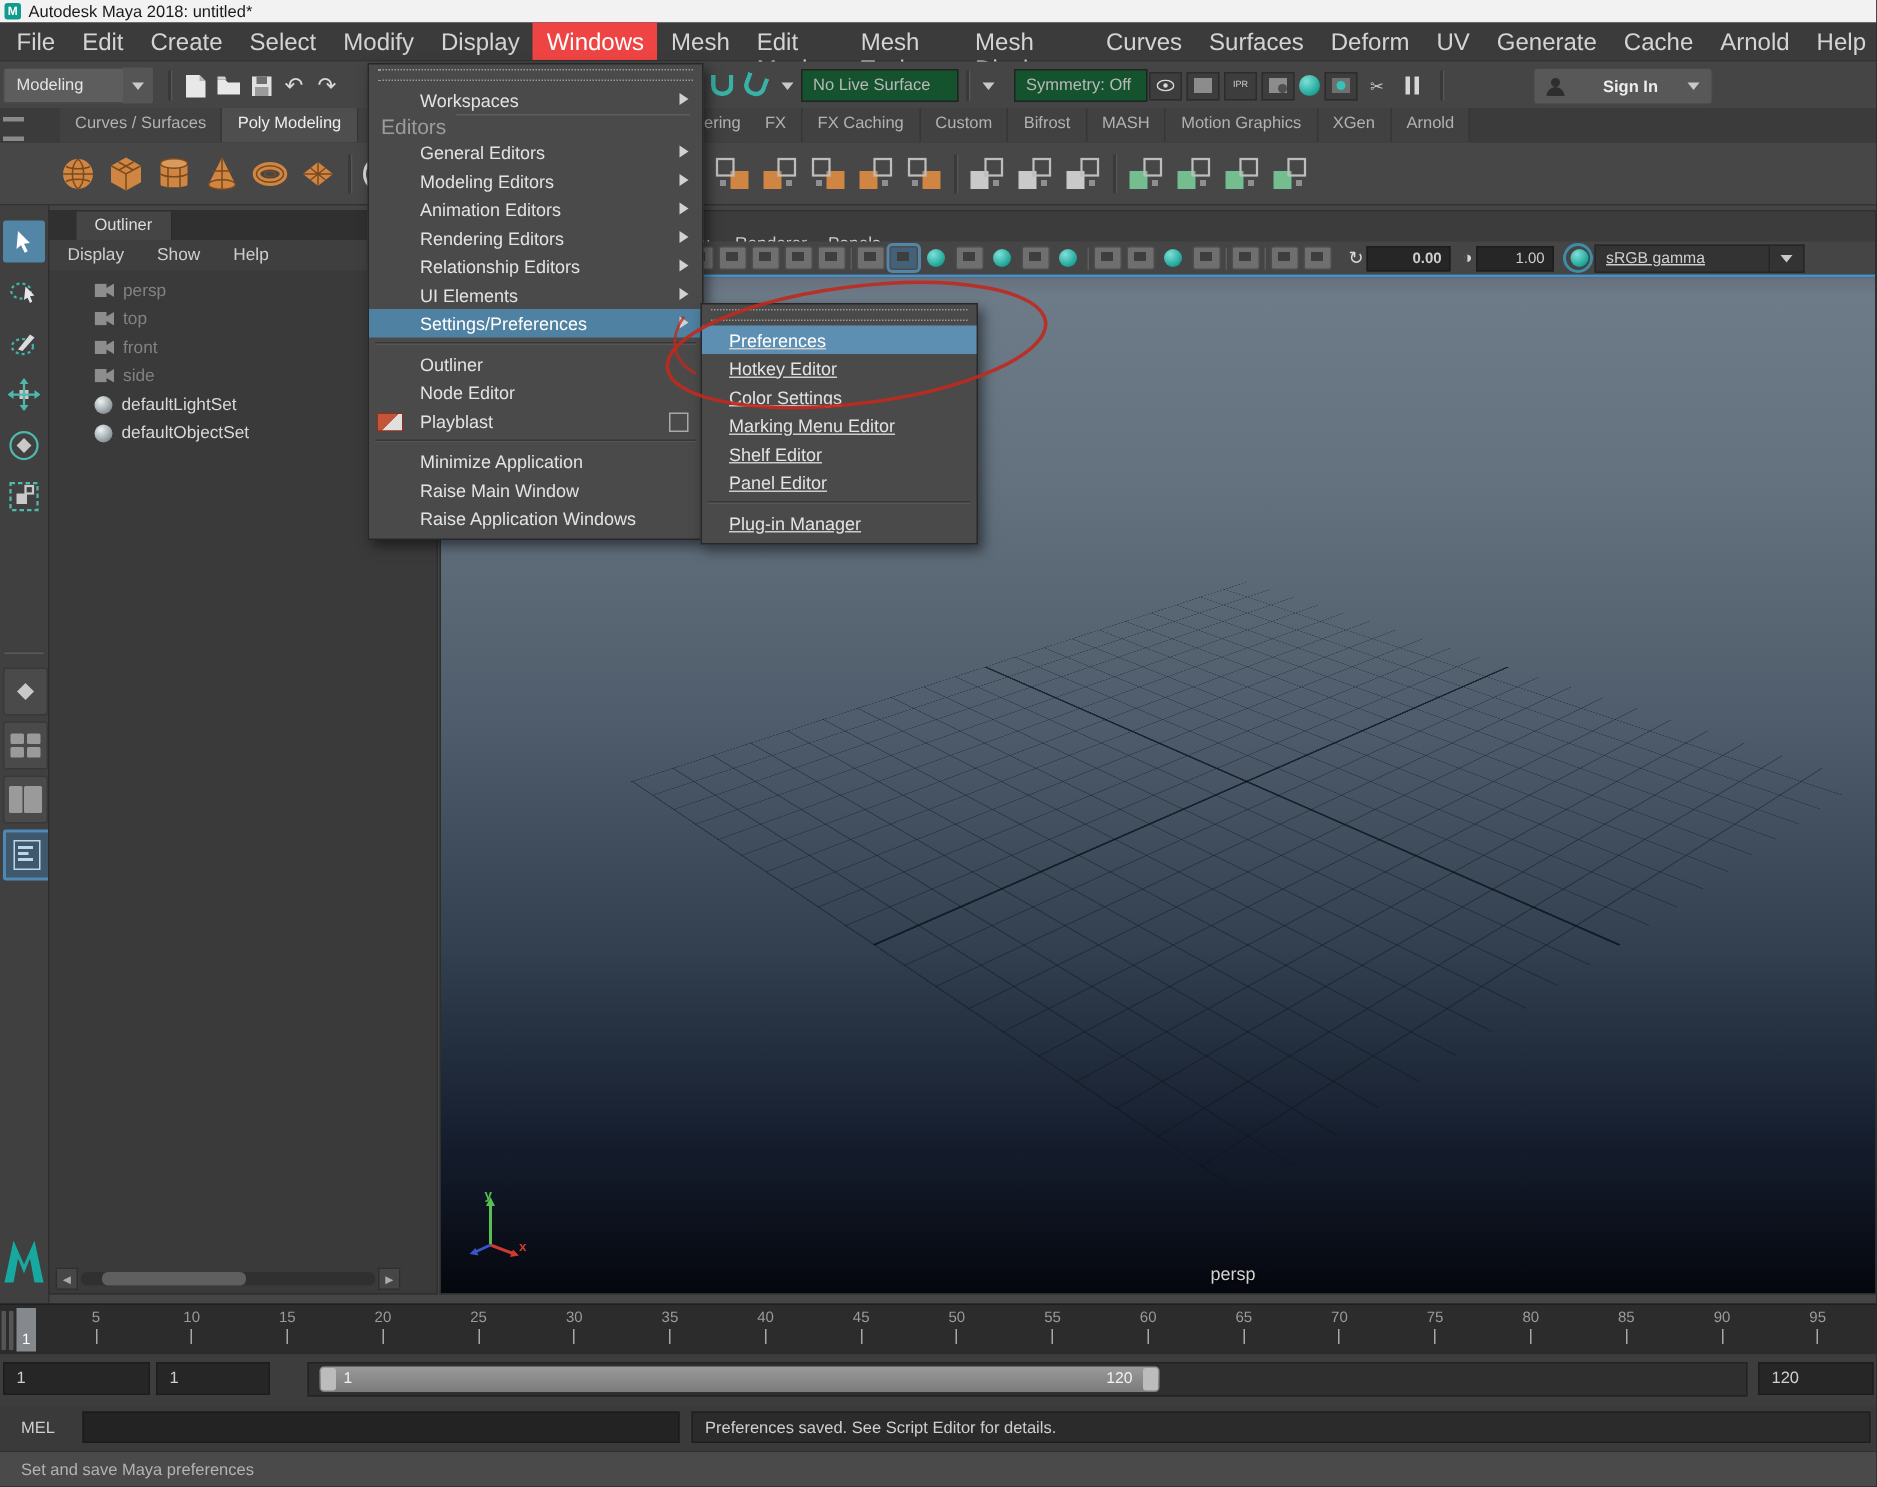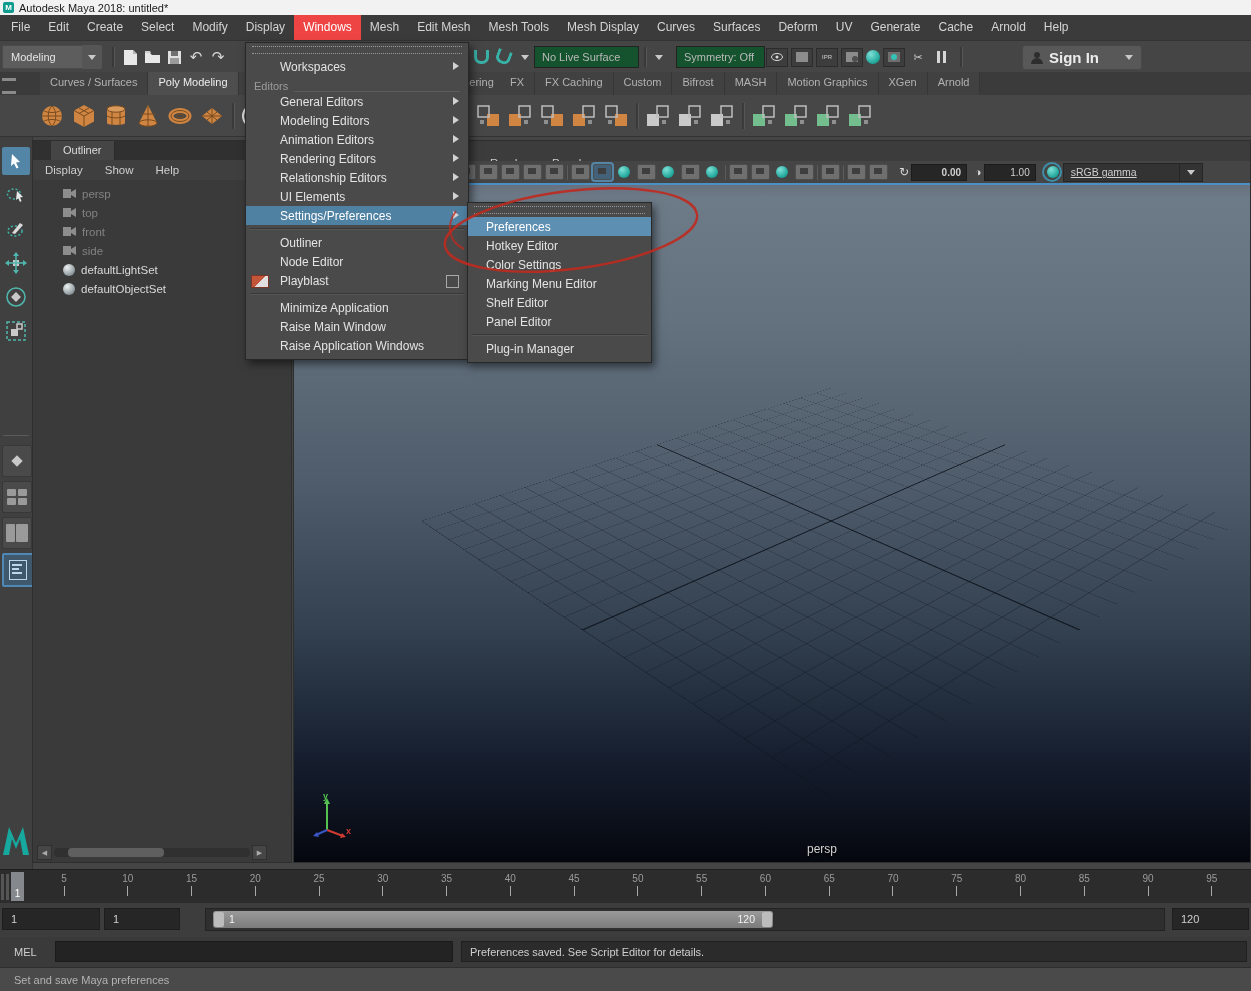--- a/index.html
+++ b/index.html
@@ -9,21 +9,21 @@
   .flex{display:flex;align-items:center;}
 
   
   .titlebar{left:0;top:0;width:100%;height:15px;background:#f2f2f2;display:flex;align-items:center;}
   .maya-badge{width:11px;height:11px;margin:0 5px 0 3px;background:#0f9b8e;border-radius:2px;
               color:#fff;font-size:8px;font-weight:bold;display:flex;align-items:center;justify-content:center;}
   .titletext{color:#1a1a1a;font-size:11px;}
 
   
   .menubar{left:0;top:15px;width:100%;height:25px;background:#3b3b3b;display:flex;align-items:stretch;padding-left:2px;border-bottom:1px solid #333;}
-  .mb-item{padding:5px 9px 0 9px;font-size:12px;color:#d4d4d4;}
+  .mb-item{padding:5px 9px 0 9px;font-size:16px;color:#d4d4d4;}
   .mb-item.active{background:#ef4444;color:#fff;}
 
   
   .statusline{left:0;top:41px;width:100%;height:31px;background:#454545;}
   .menuset{left:2px;top:4px;width:78px;height:22px;background:#5d5d5d;border:1px solid #4a4a4a;border-radius:2px 0 0 2px;
            font-size:11px;color:#e4e4e4;display:flex;align-items:center;padding-left:8px;}
   .menuset-arrow{left:82px;top:4px;width:20px;height:24px;background:#555;border-radius:0 2px 2px 0;display:flex;align-items:center;justify-content:center;}
   .tri-down{width:0;height:0;border-left:4px solid transparent;border-right:4px solid transparent;border-top:5px solid #c9c9c9;}
   .sl-sep{width:2px;height:20px;background:#393939;border-right:1px solid #575757;margin:0 4px;}
   .sl-icon{width:22px;height:22px;display:flex;align-items:center;justify-content:center;}
@@ -31,21 +31,21 @@
   .field-dark{height:20px;background:#14532d;border:1px solid #222;font-size:11px;color:#b9b9b9;display:flex;align-items:center;padding-left:7px;}
   .magnet{width:9px;height:11px;border:3px solid #38b2a7;border-top:none;border-radius:0 0 7px 7px;}
   .ricon{width:20px;height:17px;background:#3d3d3d;border:1px solid #2c2c2c;margin-right:3px;position:relative;display:flex;align-items:center;justify-content:center;font-size:6px;color:#cfcfcf;}
   .teal-ball{width:14px;height:14px;border-radius:50%;background:radial-gradient(circle at 35% 30%,#7fe0d6,#23a99e 65%,#15756d);border:none;}
   .pausebars{display:flex;gap:3px;}
   .pausebars i{display:block;width:3px;height:12px;background:#d6d6d6;}
   .signin{left:1022px;top:4px;width:118px;height:23px;background:#585858;border:1px solid #474747;border-radius:3px;display:flex;align-items:center;}
   .person{width:12px;height:12px;margin:0 6px 0 8px;position:relative;}
   .person::before{content:"";position:absolute;left:3px;top:0;width:6px;height:6px;border-radius:50%;background:#2e2e2e;}
   .person::after{content:"";position:absolute;left:0;top:6px;width:12px;height:6px;border-radius:6px 6px 0 0;background:#2e2e2e;}
-  .signin-label{font-size:15px;font-weight:bold;color:#ececec;flex:1;}
+  .signin-label{font-size:11px;font-weight:bold;color:#ececec;flex:1;text-align:center;}
 
   
   .shelftabs{left:0;top:72px;width:100%;height:23px;background:#3b3b3b;border-bottom:1px solid #303030;}
   .tabgroup{position:absolute;top:0;height:23px;display:flex;}
   .tab{padding:4px 10px 0 10px;font-size:11px;color:#b2b2b2;background:#414141;border-right:1px solid #363636;height:19px;}
   .tab.active{background:#4e4e4e;color:#ededed;}
   .shelf-handle{left:2px;top:6px;width:14px;height:10px;border-top:3px solid #8a8a8a;border-bottom:3px solid #8a8a8a;}
 
   
   .shelficons{left:0;top:95px;width:100%;height:42px;background:#474747;border-bottom:1px solid #333;display:flex;align-items:center;padding-left:36px;box-sizing:border-box;}
@@ -128,21 +128,21 @@
   .axis-label{font-size:9px;font-weight:bold;}
 
   
   .menu{background:#4a4a4a;border:1px solid #282828;box-shadow:3px 4px 8px rgba(0,0,0,.5);z-index:50;}
   .tearoff{height:6px;margin:3px 6px;border-top:1px dotted #989898;border-bottom:1px dotted #989898;}
   .menu-row{height:19px;display:flex;align-items:center;padding-left:34px;font-size:12px;color:#e3e3e3;position:relative;}
   .menu-row.pl18{padding-left:18px;}
   .menu-row.active{background:#4f81a2;color:#fff;}
   .menu-row.active2{background:#5d8fb2;color:#fff;}
   .sub-arrow{position:absolute;right:9px;top:5px;width:0;height:0;border-left:6px solid #d2d2d2;border-top:4px solid transparent;border-bottom:4px solid transparent;}
-  .menu-section{height:16px;display:flex;align-items:flex-end;padding:0 8px;font-size:11px;color:#9c9c9c;gap:6px;}
+  .menu-section{height:16px;display:flex;align-items:flex-start;padding:0 8px;font-size:14px;color:#9c9c9c;gap:6px;}
   .menu-section::after{content:"";flex:1;height:1px;background:#5c5c5c;}
   .menu-sep{height:1px;background:#383838;border-bottom:1px solid #565656;margin:3px 4px;}
   .optbox{position:absolute;right:9px;top:4px;width:11px;height:11px;border:1px solid #a8a8a8;background:#4a4a4a;}
   .pb-icon{position:absolute;left:5px;top:4px;width:16px;height:11px;background:linear-gradient(135deg,#c2553a 50%,#e0e0e0 50%);border:1px solid #7d3626;}
 
   
   .annotation{z-index:60;pointer-events:none;}
 
   
   .timeslider{left:0;top:869px;width:100%;height:34px;background:#2c2c2c;border-top:1px solid #1f1f1f;box-sizing:border-box;}
@@ -788,21 +788,21 @@
         <span>Minimize Application</span>
       </div>
     <div class="menu-row">
         <span>Raise Main Window</span>
       </div>
     <div class="menu-row" style="margin-bottom:4px;">
         <span>Raise Application Windows</span>
       </div>
   </div>
 
-  <div class="abs menu" style="left:467px;top:202px;width:183px;">
+  <div class="abs menu" style="left:467px;top:202px;width:183px;text-decoration:underline;">
     <div class="tearoff"></div>
     <div class="menu-row pl18 active2">
         <span>Preferences</span>
       </div>
     <div class="menu-row pl18">
         <span>Hotkey Editor</span>
       </div>
     <div class="menu-row pl18">
         <span>Color Settings</span>
       </div>

